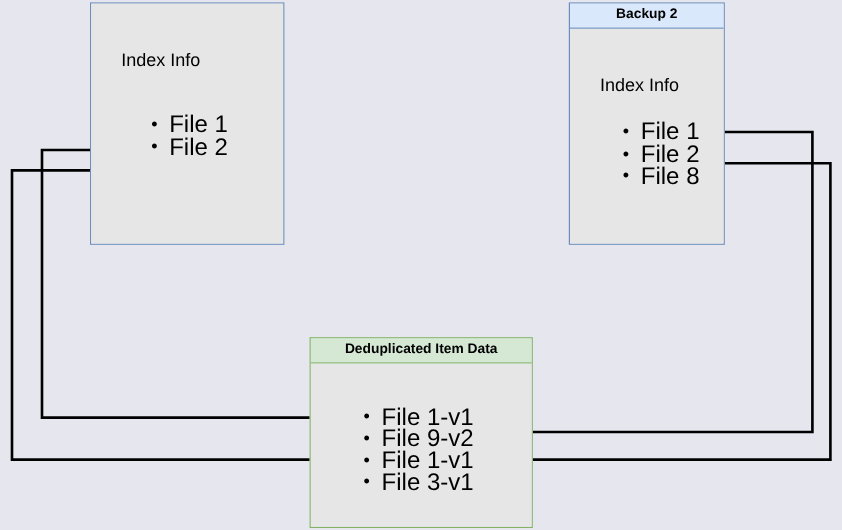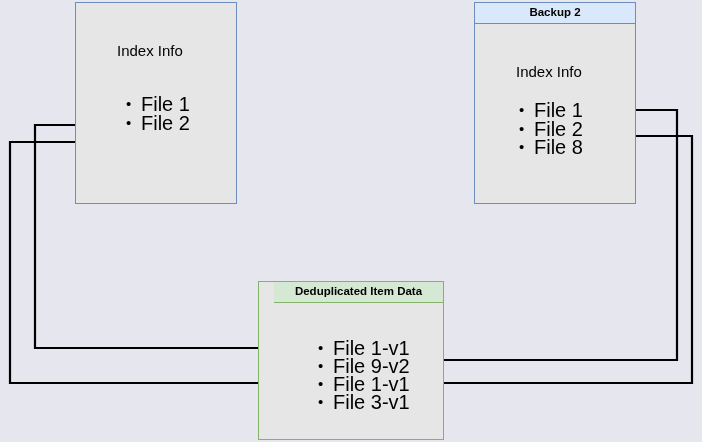--- a/index.html
+++ b/index.html
@@ -65,21 +65,20 @@
     position: relative;
     flex: 1 1 auto;
     background: #e6e6e6;
   }
   
   .index-label {
     position: absolute;
     font-size: 15px;
     color: #000000;
     white-space: nowrap;
-    margin-left: 16px;
   }
   .file-list {
     position: absolute;
     margin: 0;
     padding: 0;
     list-style: none;
   }
   .file-list li {
     font-size: 20px;
     color: #000000;
@@ -130,33 +129,33 @@
   <div class="box blue" style="left:75px; top:2px; width:162px; height:202px;">
     <div class="box-body">
       <div class="index-label" style="left:25px; top:39px;">Index Info</div>
       <ul class="file-list" style="left:50px; top:92px;">
         <li>File 1</li>
         <li>File 2</li>
       </ul>
     </div>
   </div>
 
-  <div class="box blue" style="left:474px; top:2px; width:162px; height:202px;">
+  <div class="box blue" style="left:474px; top:2px; width:130px; height:202px;">
     <div class="box-title">Backup 2</div>
     <div class="box-body">
       <div class="index-label" style="left:25px; top:39px;">Index Info</div>
       <ul class="file-list" style="left:44px; top:77px;">
         <li>File 1</li>
         <li>File 2</li>
         <li>File 8</li>
       </ul>
     </div>
   </div>
 
-  <div class="box green" style="left:258px; top:281px; width:186px; height:159px;padding-left:15px;">
+  <div class="box green" style="left:258px; top:281px; width:186px; height:159px;">
     <div class="box-title">Deduplicated Item Data</div>
     <div class="box-body">
       <ul class="file-list dedup-list" style="left:44px; top:36px;">
         <li>File 1-v1</li>
         <li>File 9-v2</li>
         <li>File 1-v1</li>
         <li>File 3-v1</li>
       </ul>
     </div>
   </div>

